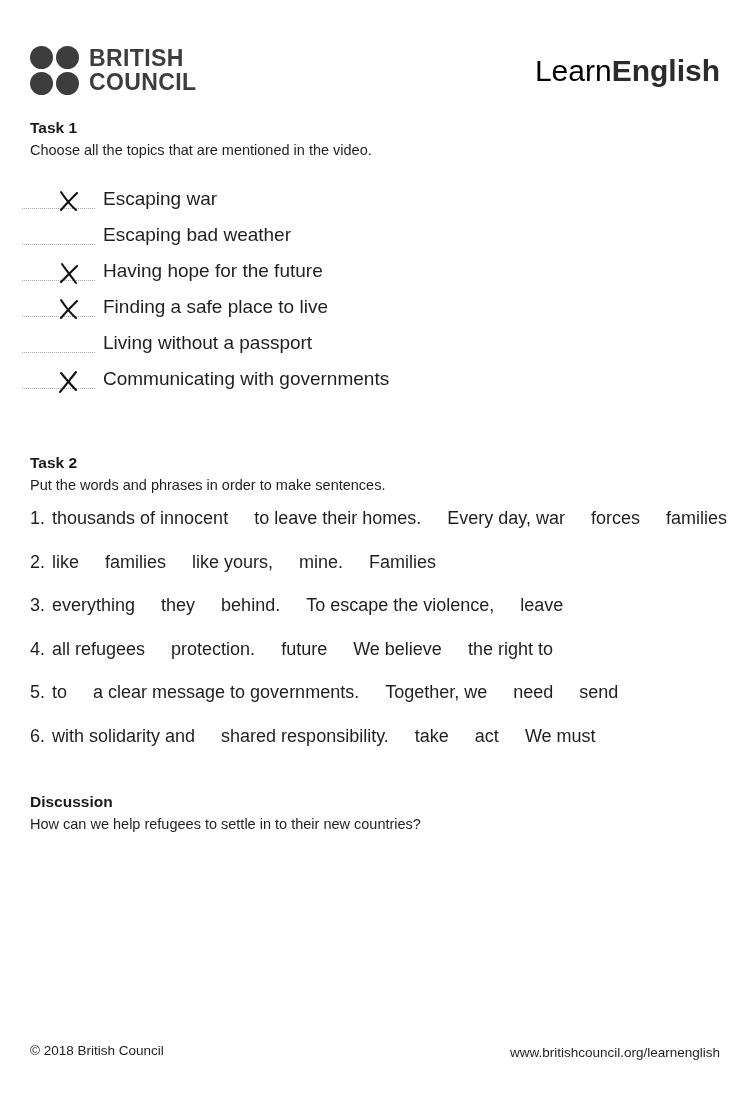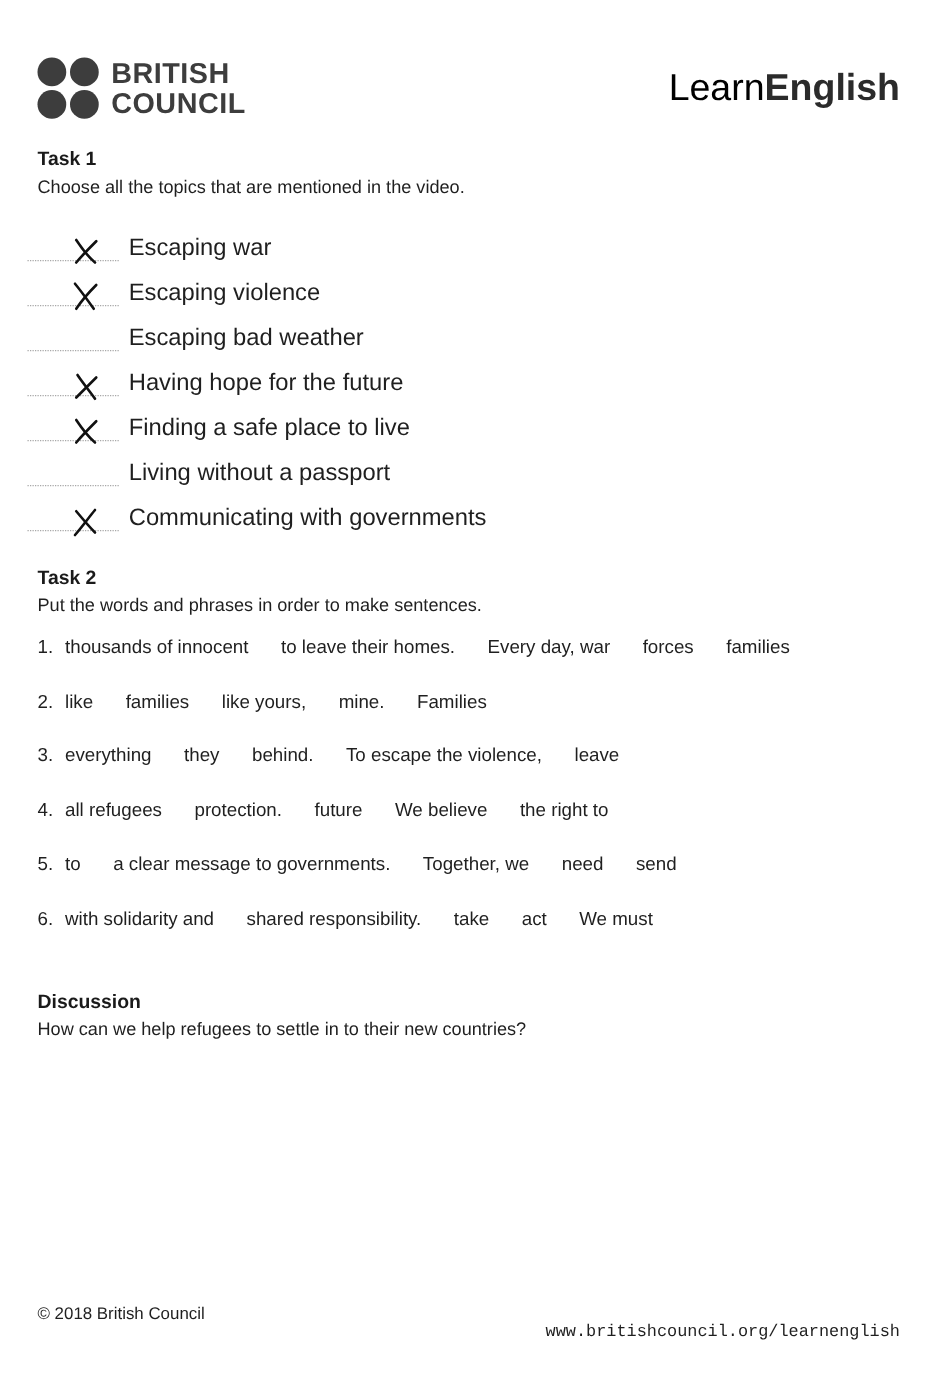--- a/index.html
+++ b/index.html
@@ -129,21 +129,21 @@
   
   .sentences {
     position: absolute;
     left: 30px;
     top: 508px;
     width: 690px;
   }
   .sentence-row {
     position: relative;
     height: 43.5px;
-    font-size: 15px;
+    font-size: 18px;
     line-height: 20px;
     color: #1f1f1f;
     white-space: nowrap;
   }
   .sentence-num {
     display: inline-block;
     width: 22px;
     text-align: left;
   }
   .chunk {
@@ -156,21 +156,21 @@
   .footer {
     position: absolute;
     left: 30px;
     right: 30px;
     bottom: 45px;
     height: 20px;
     font-size: 13.5px;
     color: #1f1f1f;
   }
   .footer-left { position: absolute; left: 0; top: 0; }
-  .footer-right { position: absolute; right: 0; top: 16px; font-family: Liberation Mono, monospace; }
+  .footer-right { position: absolute; right: 0; top: 2px; }
 </style>
 </head>
 <body>
 
 <div class="page">
 
   <div class="header">
     <div class="logo-bc">
       <span class="logo-dots">
         <i></i>
@@ -195,28 +195,20 @@
       <div class="option-row">
         <span class="option-blank"></span>
         <svg class="option-mark" viewBox="0 0 26 28">
           <path d="M5,6 C9,12 14,19 20,24" stroke="#111111" stroke-width="2.1" fill="none" stroke-linecap="round"></path>
           <path d="M21,7 C16,12 10,18 5,24" stroke="#111111" stroke-width="2.1" fill="none" stroke-linecap="round"></path>
         </svg>
         <span class="option-label">Escaping war</span>
       </div>
       <div class="option-row">
         <span class="option-blank"></span>
-        <svg class="option-mark" viewBox="0 0 26 28">
-          <path d="M4,5 C9,11 14,18 19,25" stroke="#111111" stroke-width="2.1" fill="none" stroke-linecap="round"></path>
-          <path d="M21,6 C15,12 9,19 5,25" stroke="#111111" stroke-width="2.1" fill="none" stroke-linecap="round"></path>
-        </svg>
-        <span class="option-label">Escaping violence</span>
-      </div>
-      <div class="option-row">
-        <span class="option-blank"></span>
         <span class="option-label">Escaping bad weather</span>
       </div>
       <div class="option-row">
         <span class="option-blank"></span>
         <svg class="option-mark" viewBox="0 0 26 28">
           <path d="M6,6 C10,12 15,18 20,25" stroke="#111111" stroke-width="2.1" fill="none" stroke-linecap="round"></path>
           <path d="M21,8 C16,13 10,19 5,24" stroke="#111111" stroke-width="2.1" fill="none" stroke-linecap="round"></path>
         </svg>
         <span class="option-label">Having hope for the future</span>
       </div>

